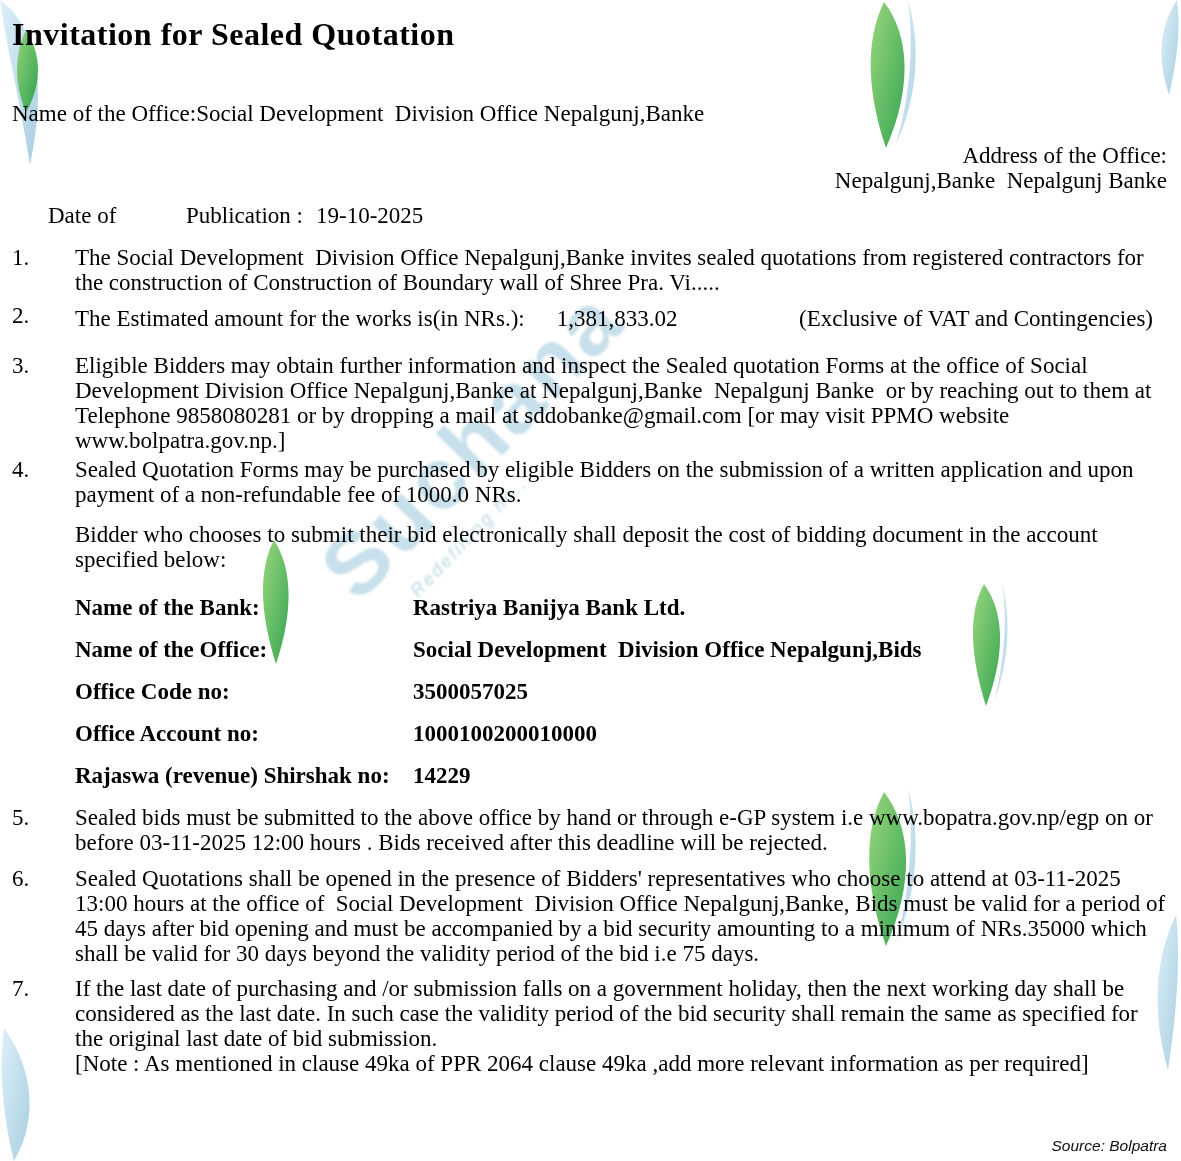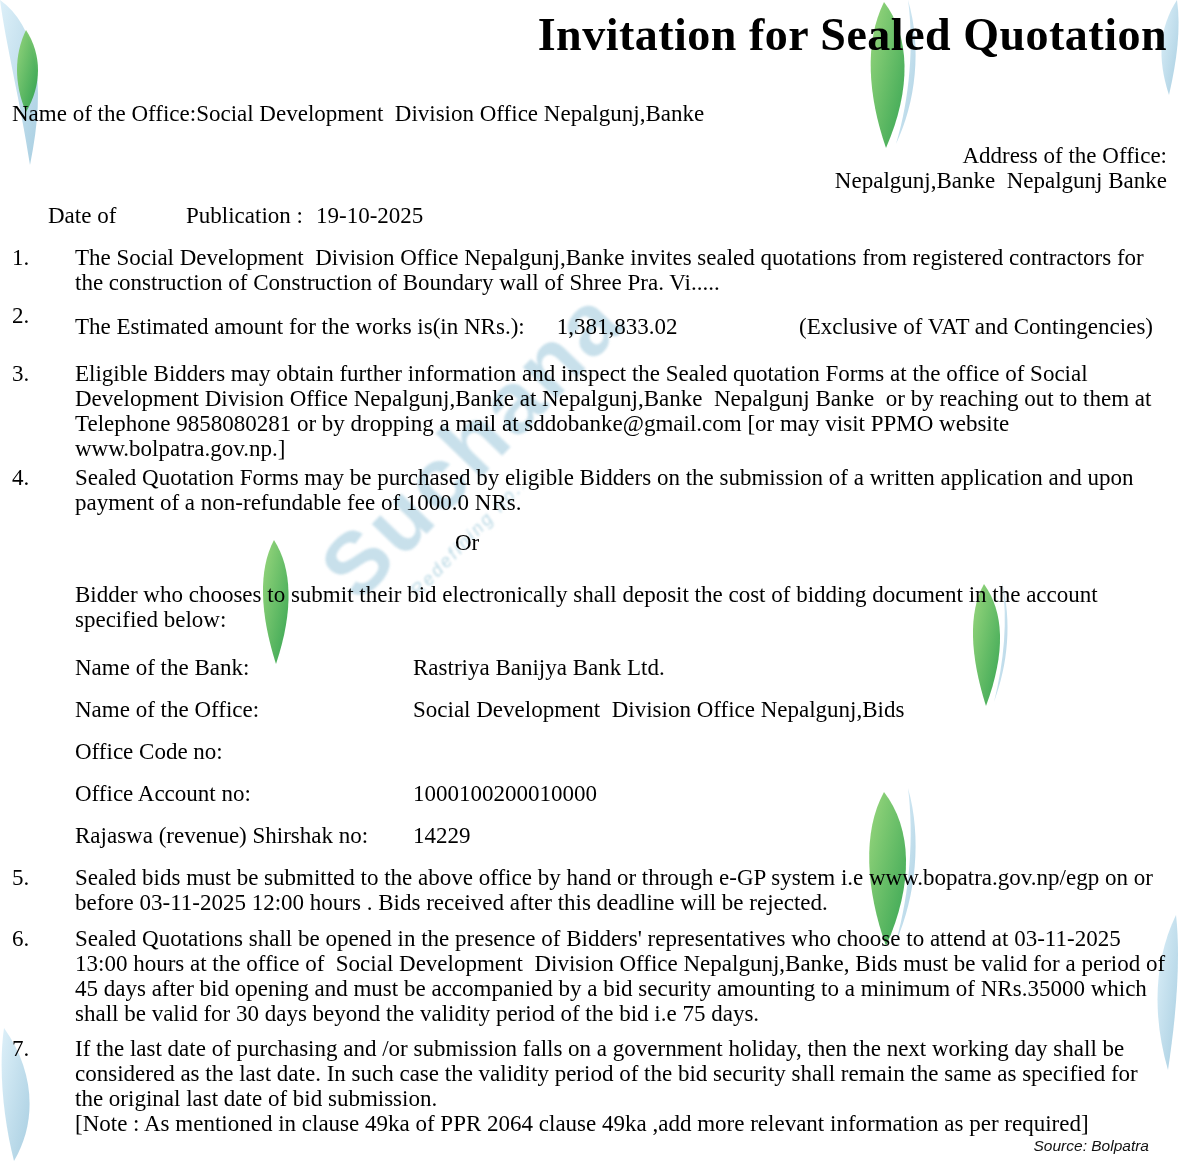--- a/index.html
+++ b/index.html
@@ -34,52 +34,52 @@
   }
 
   
   .content { position:relative; z-index:1; padding:12px 14px 0 12px; }
   .line, .item, .intro, .bank-row, .or-line, .date-line {
     font-size:23px; line-height:25px;
   }
   [data-bind] { white-space:pre-wrap; }
 
   h1.title {
-    text-align:right; font-size:46px; font-weight:bold;
+    text-align:left; font-size:32px; font-weight:bold;
     line-height:41px; margin:2px 0 46px 0; letter-spacing:0.5px;
   }
   .office-line { margin-bottom:17px; }
   .address-block { margin-bottom:10px;text-align:right; }
   .quotation-line { margin-bottom:17px; }
   .date-line { margin-bottom:17px; display:flex; }
   .date-label { display:inline-block; width:138px;margin-left:36px; }
   .pub-label  { display:inline-block; width:130px; }
 
   .item { display:flex; align-items:flex-start; }
   .item-num { flex:0 0 63px; }
   .item-body { flex:1 1 auto; }
   .mb8{margin-bottom:8px;} .mb22{margin-bottom:22px;} .mb4{margin-bottom:4px;}
   .mb15{margin-bottom:15px;} .mb11{margin-bottom:11px;} .mb10{margin-bottom:10px;}
 
   .amount-row { display:flex; align-items:baseline; }
   .amount { margin-left:32px; }
-  .side-note { margin-left:auto; margin-right:14px; padding-top:3px;margin-top:8px; }
+  .side-note { margin-left:auto; margin-right:14px; padding-top:3px; }
 
   .or-line { margin:0 0 27px 443px; }
   .intro { margin:0 0 23px 63px; }
 
-  .bank-table { margin:16px 0 7px 63px; }
+  .bank-table { margin:16px 0 7px 63px;font-weight:bold; }
   .bank-row { display:flex; margin-bottom:17px; }
   .bank-label { flex:0 0 338px; }
   .bank-value { flex:1 1 auto; }
 
   .note-line { margin-top:0; }
 
   .source {
-    position:absolute; right:32px; bottom:6px; z-index:1;
+    position:absolute; right:14px; bottom:6px; z-index:1;
     font-family:"Liberation Sans","DejaVu Sans",sans-serif;
     font-style:italic; font-size:15.5px; color:#111;
   }
 </style>
 </head>
 <body>
 
 <div class="page">
 
   <svg width="0" height="0" style="position:absolute" aria-hidden="true">
@@ -171,35 +171,35 @@
     <div class="item mb4">
       <span class="item-num" data-bind="items_top.2.num">3.</span>
       <span class="item-body" data-bind="items_top.2.text">Eligible Bidders may obtain further information and inspect the Sealed quotation Forms at the office of Social Development Division Office Nepalgunj,Banke at Nepalgunj,Banke  Nepalgunj Banke  or by reaching out to them at Telephone 9858080281 or by dropping a mail at sddobanke@gmail.com [or may visit PPMO website www.bolpatra.gov.np.]</span>
     </div>
 
     <div class="item mb15">
       <span class="item-num" data-bind="items_top.3.num">4.</span>
       <span class="item-body" data-bind="items_top.3.text">Sealed Quotation Forms may be purchased by eligible Bidders on the submission of a written application and upon payment of a non-refundable fee of 1000.0 NRs.</span>
     </div>
 
-    <div class="or-line" data-bind="document.or_text">Or</div>
 
     <div class="intro" data-bind="document.electronic_intro">Bidder who chooses to submit their bid electronically shall deposit the cost of bidding document in the account specified below:</div>
 
     <div class="bank-table">
       <div class="bank-row">
         <span class="bank-label" data-bind="bank_details.0.label">Name of the Bank:</span>
         <span class="bank-value" data-bind="bank_details.0.value">Rastriya Banijya Bank Ltd.</span>
       </div>
       <div class="bank-row">
         <span class="bank-label" data-bind="bank_details.1.label">Name of the Office:</span>
         <span class="bank-value" data-bind="bank_details.1.value">Social Development  Division Office Nepalgunj,Bids</span>
       </div>
       <div class="bank-row">
         <span class="bank-label" data-bind="bank_details.2.label">Office Code no:</span>
+        <span class="bank-value" data-bind="bank_details.2.value">3500057025</span>
       </div>
       <div class="bank-row">
         <span class="bank-label" data-bind="bank_details.3.label">Office Account no:</span>
         <span class="bank-value" data-bind="bank_details.3.value">1000100200010000</span>
       </div>
       <div class="bank-row">
         <span class="bank-label" data-bind="bank_details.4.label">Rajaswa (revenue) Shirshak no:</span>
         <span class="bank-value" data-bind="bank_details.4.value">14229</span>
       </div>
     </div>

